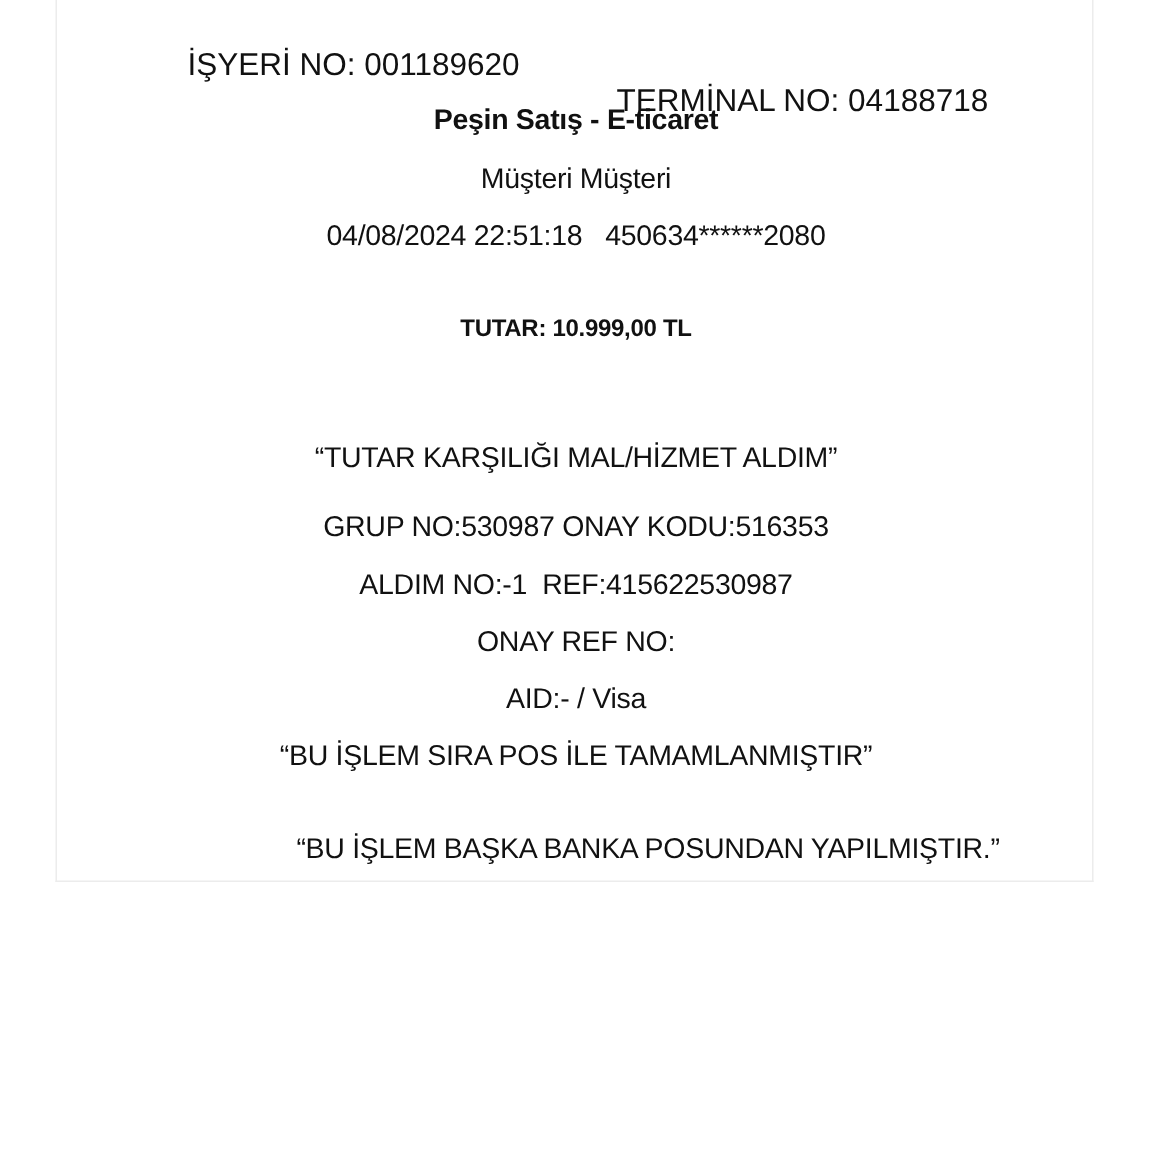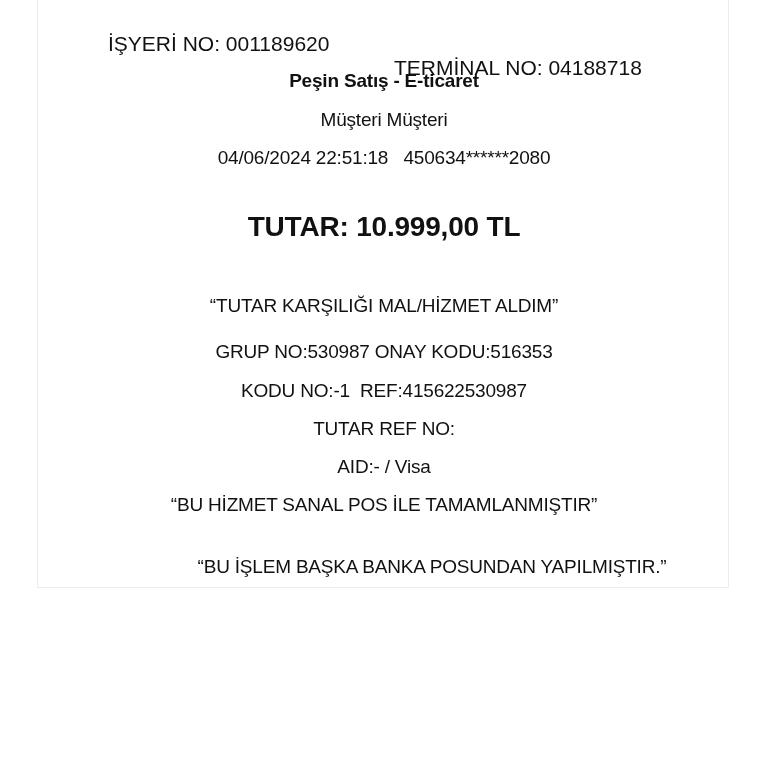--- a/index.html
+++ b/index.html
@@ -31,47 +31,47 @@
     left: 0;
     width: 768px;
     text-align: center;
     white-space: pre;
     font-size: 19px;
     letter-spacing: -0.2px;
   }
   .header-row {
     position: absolute;
     top: 8px;
-    left: 0;
+    left: 17px;
     width: 720px;
     font-size: 21px;
     white-space: pre;
   }
   .header-row .isyeri { position: absolute; left: 108px; }
   .header-row .terminal { position: absolute; left: 394px; }
   .bold { font-weight: bold; }
-  .big { font-size: 28px; }
+  .big { font-size: 16px; }
 </style>
 </head>
 <body>
 
 <div class="receipt"></div>
 
 <div class="header-row">
   <span class="isyeri">İŞYERİ NO: 001189620</span>
   <span class="terminal">TERMİNAL NO: 04188718</span>
 </div>
 
 <div class="line bold" style="top:70px;">Peşin Satış - E-ticaret</div>
 <div class="line" style="top:109px;">Müşteri Müşteri</div>
-<div class="line" style="top:147px;">04/06/2024 22:51:18   450634******2080</div>
+<div class="line" style="top:147px;">04/08/2024 22:51:18   450634******2080</div>
 
 <div class="line bold big" style="top:211px;">TUTAR: 10.999,00 TL</div>
 
 <div class="line" style="top:295px;">“TUTAR KARŞILIĞI MAL/HİZMET ALDIM”</div>
 
 <div class="line" style="top:341px;">GRUP NO:530987 ONAY KODU:516353</div>
-<div class="line" style="top:380px;">KODU NO:-1  REF:415622530987</div>
-<div class="line" style="top:418px;">TUTAR REF NO:</div>
+<div class="line" style="top:380px;">ALDIM NO:-1  REF:415622530987</div>
+<div class="line" style="top:418px;">ONAY REF NO:</div>
 <div class="line" style="top:456px;">AID:- / Visa</div>
-<div class="line" style="top:494px;">“BU HİZMET SANAL POS İLE TAMAMLANMIŞTIR”</div>
+<div class="line" style="top:494px;">“BU İŞLEM SIRA POS İLE TAMAMLANMIŞTIR”</div>
 
 <div class="line" style="top:556px;margin-left:48px;">“BU İŞLEM BAŞKA BANKA POSUNDAN YAPILMIŞTIR.”</div>
 
 </body></html>

